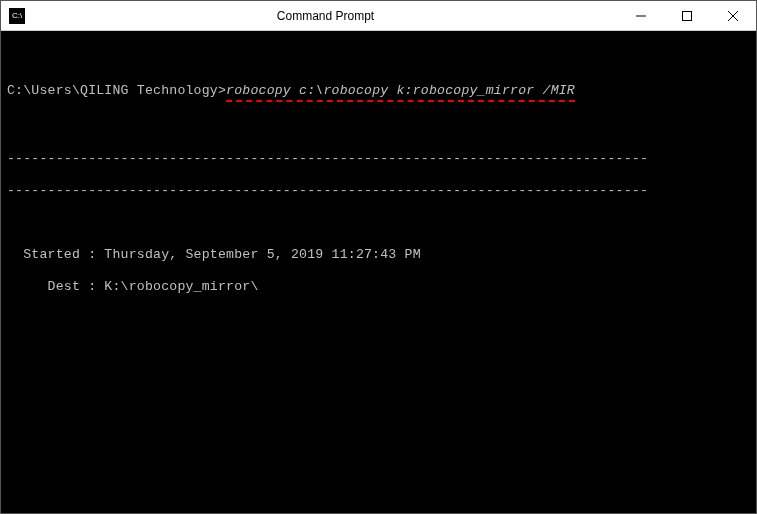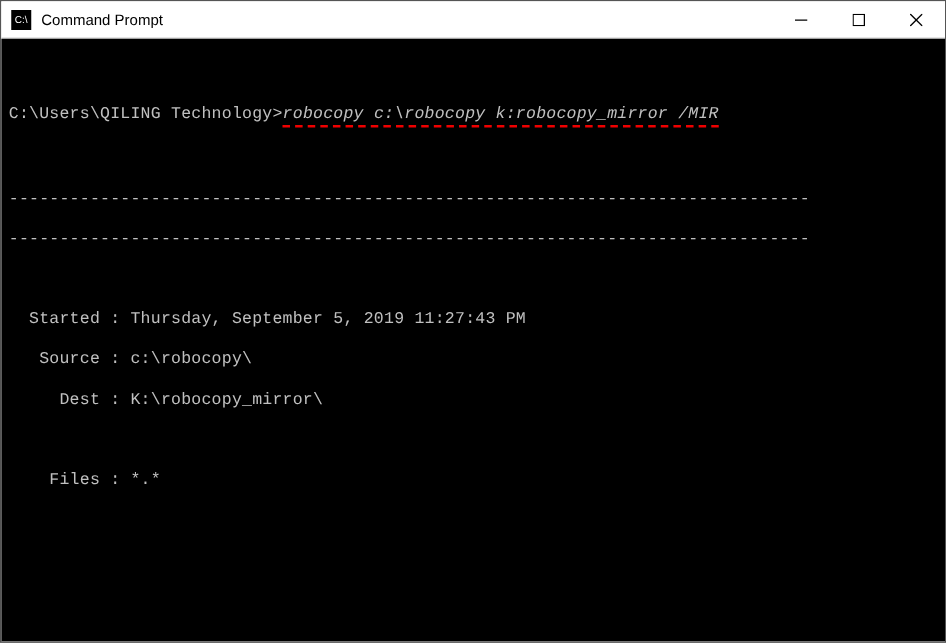--- a/index.html
+++ b/index.html
@@ -28,20 +28,21 @@
       justify-content: center;
       font-size: 8px;
       color: #fff;
       font-family: sans-serif;
     }
     .title-text {
       flex: 1;
       font-family: "Segoe UI", sans-serif;
       font-size: 12px;
       color: #000;
+      text-align: center;
     }
     .win-controls {
       display: flex;
       height: 100%;
     }
     .win-btn {
       width: 46px;
       height: 100%;
       display: flex;
       align-items: center;
@@ -97,24 +98,22 @@
 </div>
 
 <div class="terminal">
 <span class="row"> </span>
 <span class="row"><span>C:\Users\QILING Technology&gt;</span><span class="underline">robocopy c:\robocopy k:robocopy_mirror /MIR</span></span>
 <span class="row"> </span>
 <span class="row">-------------------------------------------------------------------------------</span>
 <span class="row">-------------------------------------------------------------------------------</span>
 <span class="row"> </span>
 <span class="row">  Started : Thursday, September 5, 2019 11:27:43 PM</span>
-<span class="row">   Source : c:\robocopy\</span>
 <span class="row">     Dest : K:\robocopy_mirror\</span>
 <span class="row"> </span>
-<span class="row">    Files : *.*</span>
 <span class="row"> </span>
 
 
 
 
 
 
 
 </div>
 

